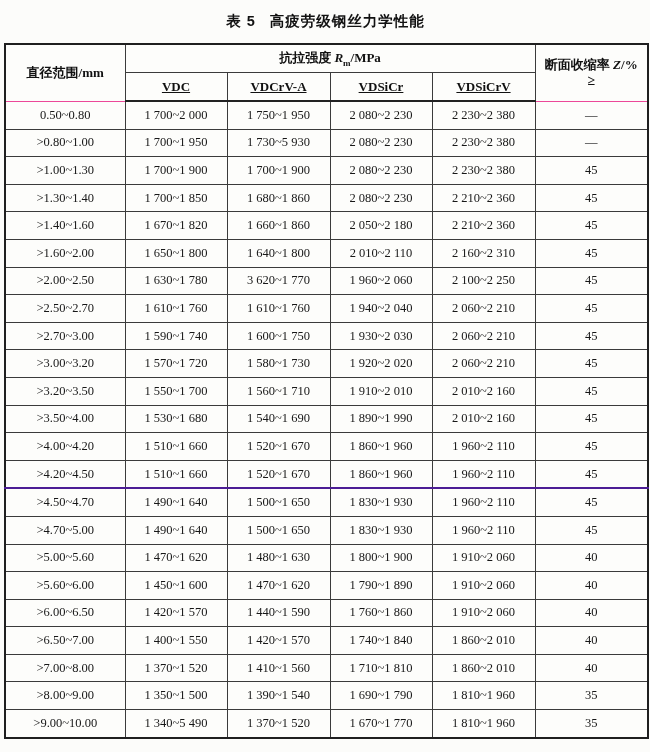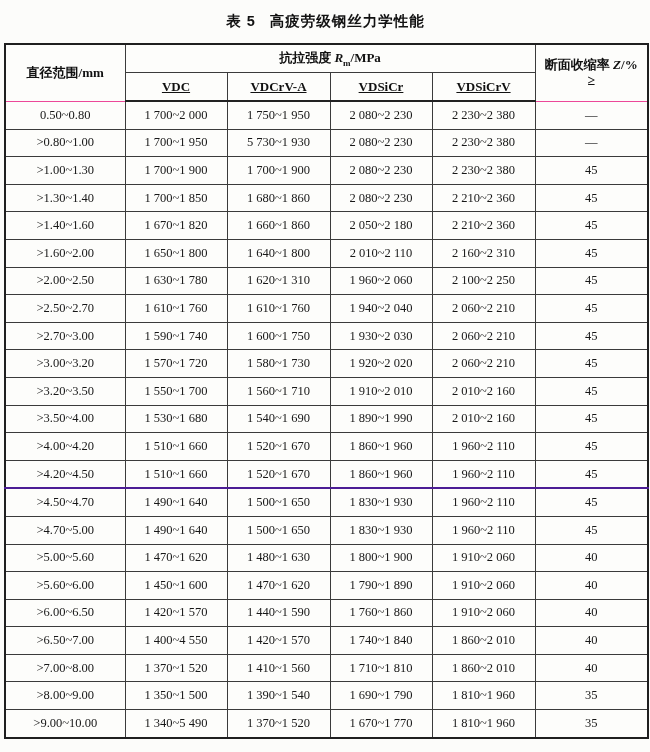--- a/index.html
+++ b/index.html
@@ -109,21 +109,21 @@
           <td>0.50~0.80</td>
           <td>1 700~2 000</td>
           <td>1 750~1 950</td>
           <td>2 080~2 230</td>
           <td>2 230~2 380</td>
           <td>—</td>
         </tr>
         <tr>
           <td>&gt;0.80~1.00</td>
           <td>1 700~1 950</td>
-          <td>5 730~1 930</td>
+          <td>1 730~5 930</td>
           <td>2 080~2 230</td>
           <td>2 230~2 380</td>
           <td>—</td>
         </tr>
         <tr>
           <td>&gt;1.00~1.30</td>
           <td>1 700~1 900</td>
           <td>1 700~1 900</td>
           <td>2 080~2 230</td>
           <td>2 230~2 380</td>
@@ -149,21 +149,21 @@
           <td>&gt;1.60~2.00</td>
           <td>1 650~1 800</td>
           <td>1 640~1 800</td>
           <td>2 010~2 110</td>
           <td>2 160~2 310</td>
           <td>45</td>
         </tr>
         <tr>
           <td>&gt;2.00~2.50</td>
           <td>1 630~1 780</td>
-          <td>1 620~1 310</td>
+          <td>3 620~1 770</td>
           <td>1 960~2 060</td>
           <td>2 100~2 250</td>
           <td>45</td>
         </tr>
         <tr>
           <td>&gt;2.50~2.70</td>
           <td>1 610~1 760</td>
           <td>1 610~1 760</td>
           <td>1 940~2 040</td>
           <td>2 060~2 210</td>
@@ -252,21 +252,21 @@
         <tr>
           <td>&gt;6.00~6.50</td>
           <td>1 420~1 570</td>
           <td>1 440~1 590</td>
           <td>1 760~1 860</td>
           <td>1 910~2 060</td>
           <td>40</td>
         </tr>
         <tr>
           <td>&gt;6.50~7.00</td>
-          <td>1 400~4 550</td>
+          <td>1 400~1 550</td>
           <td>1 420~1 570</td>
           <td>1 740~1 840</td>
           <td>1 860~2 010</td>
           <td>40</td>
         </tr>
         <tr>
           <td>&gt;7.00~8.00</td>
           <td>1 370~1 520</td>
           <td>1 410~1 560</td>
           <td>1 710~1 810</td>

